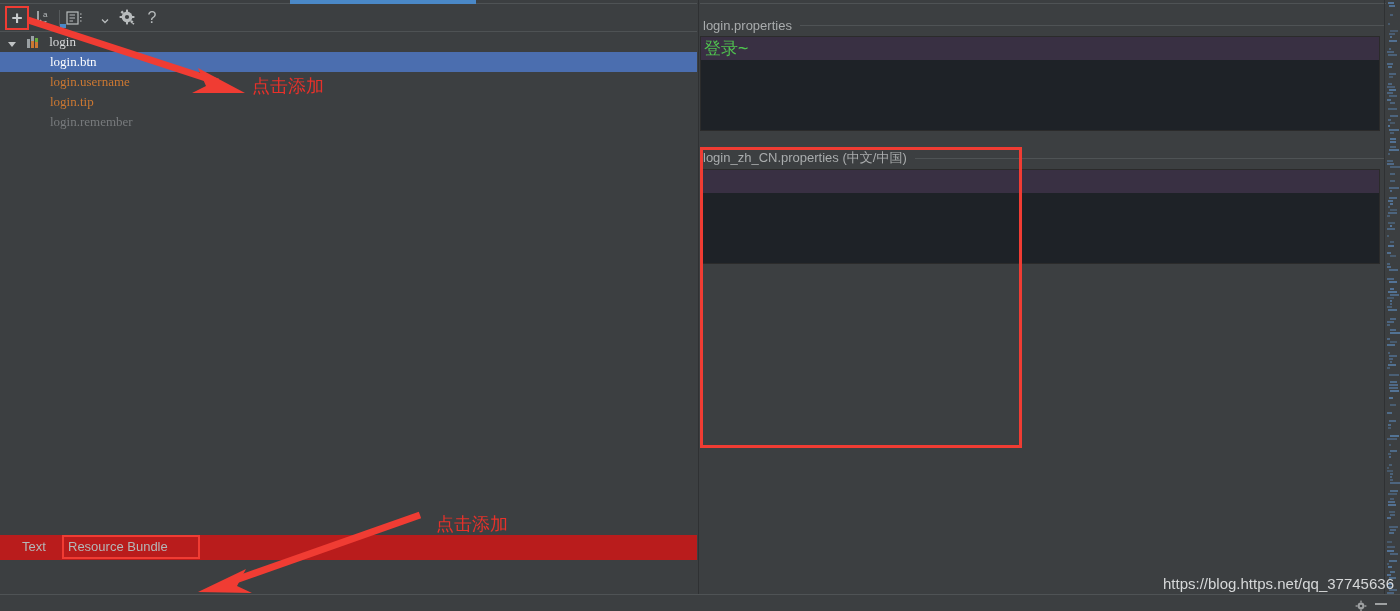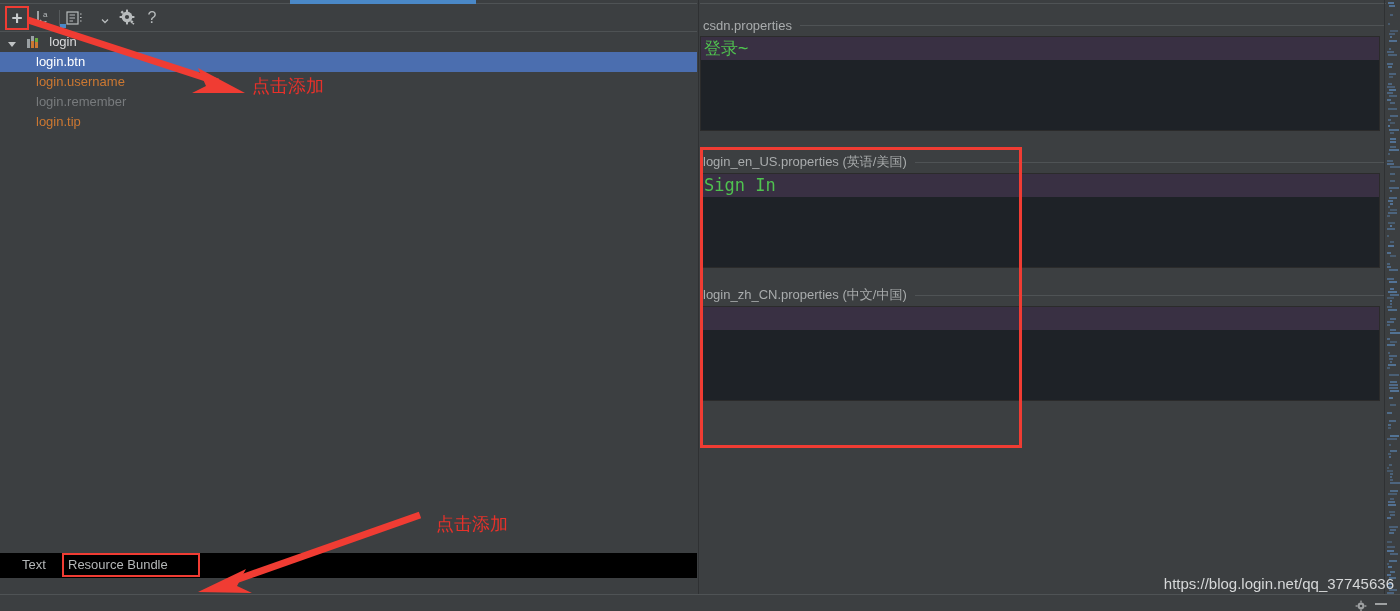--- a/index.html
+++ b/index.html
@@ -61,38 +61,38 @@
 
   
   .tree { position: relative; width: 697px; }
   .tree-row {
     position: relative; height: 20px; line-height: 20px;
     font-size: 13px; white-space: nowrap; padding-left: 6px;
   }
   .tree-row.root { color: #d9dadb; }
   .tree-row.selected { background: #4b6eaf; }
   .tree-row.selected .tree-label { color: #ffffff; }
-  .tree-label { display: inline-block; }
+  .tree-label { display: inline-block; font-family: Liberation Serif, serif; }
   .tree-label.key { color: #cc7832; }
   .tree-label.disabled { color: #787b7d; }
   .tree-label.white { color: #d9dadb; }
-  .indent1 { padding-left: 36px; }
+  .indent1 { padding-left: 50px; }
   .arrow-caret {
     display: inline-block; width: 12px; height: 12px; vertical-align: middle;
     margin-right: 4px; position: relative; top: -1px;
   }
   .bundle-icon {
     display: inline-block; width: 16px; height: 14px; vertical-align: middle;
     margin-right: 4px; position: relative; top: -1px;
   }
 
   
   .left-tabs {
-    position: absolute; left: 0; top: 553px; width: 697px; height: 25px;
-    background: #000000;
+    position: absolute; left: 0; top: 535px; width: 697px; height: 25px;
+    background: #b91c1c;
   }
   .tab-item {
     position: absolute; top: 4px; font-size: 13px; color: #b4b7b8;
   }
   .tab-text { left: 22px; }
   .tab-bundle { left: 68px; }
   .tab-bundle-box {
     position: absolute; left: 62px; top: 0px; width: 138px; height: 24px;
     border: 2px solid #f03c33;
   }
@@ -250,67 +250,54 @@
 
       <div class="tree-row selected indent1">
         <span class="tree-label">login.btn</span>
       </div>
 
       <div class="tree-row indent1">
         <span class="tree-label key">login.username</span>
       </div>
 
       <div class="tree-row indent1">
+        <span class="tree-label key">login.tip</span>
+      </div>
+
+      <div class="tree-row indent1">
         <span class="tree-label disabled">login.remember</span>
-      </div>
-
-      <div class="tree-row indent1">
-        <span class="tree-label key">login.tip</span>
       </div>
 
 
     </div>
   </div>
 
   <div class="left-tabs">
     <div class="tab-item tab-text">Text</div>
     <div class="tab-item tab-bundle">Resource Bundle</div>
     <div class="tab-bundle-box"></div>
   </div>
   <div class="tab-blue-dot"></div>
 
   <div class="v-divider"></div>
   <div class="v-divider-line"></div>
 
   <div class="right-panel">
 
     <div class="bundle-section" style="margin-top:10px;">
       <div class="section-title-row">
-        <span class="section-title">csdn.properties</span>
+        <span class="section-title">login.properties</span>
         <span class="section-rule"></span>
       </div>
       <div class="editor" style="height:95px;">
         <div class="editor-caretline"></div>
         <div class="editor-text">登录~</div>
       </div>
     </div>
 
-    <div class="bundle-section" style="margin-top:20px;">
-      <div class="section-title-row">
-        <span class="section-title">
-          <span>login_en_US.properties</span>
-          <span> (英语/美国)</span>
-        </span>
-        <span class="section-rule"></span>
-      </div>
-      <div class="editor" style="height:95px;">
-        <div class="editor-caretline"></div>
-        <div class="editor-text">Sign In</div>
-      </div>
-    </div>
 
     <div class="bundle-section" style="margin-top:16px;">
       <div class="section-title-row">
         <span class="section-title">
           <span>login_zh_CN.properties</span>
           <span> (中文/中国)</span>
         </span>
         <span class="section-rule"></span>
       </div>
       <div class="editor" style="height:95px;">
@@ -464,21 +451,21 @@
   </svg>
   <div class="ann-text" style="left:252px; top:74px;">点击添加</div>
 
   <svg class="arrow" style="left:190px; top:495px; width:260px; height:110px;">
     <path d="M230 20 L40 87" stroke="#f03c33" stroke-width="7" fill="none"></path>
     <path d="M8 97 L56 74 L47 91 L62 98 Z" fill="#f03c33"></path>
   </svg>
   <div class="ann-text" style="left:436px; top:512px;">点击添加</div>
 
   <div class="status-bar"></div>
-  <div class="watermark">https://blog.login.net/qq_37745636</div>
+  <div class="watermark">https://blog.https.net/qq_37745636</div>
   <div class="wm-gear">
     <svg width="12" height="12" viewBox="0 0 12 12">
       <circle cx="6" cy="6" r="3.4" fill="#9ea1a2"></circle>
       <circle cx="6" cy="6" r="1.3" fill="#3c3f41"></circle>
       <rect x="5.3" y="0.6" width="1.4" height="2" fill="#9ea1a2"></rect>
       <rect x="5.3" y="9.4" width="1.4" height="2" fill="#9ea1a2"></rect>
       <rect x="0.6" y="5.3" width="2" height="1.4" fill="#9ea1a2"></rect>
       <rect x="9.4" y="5.3" width="2" height="1.4" fill="#9ea1a2"></rect>
     </svg>
   </div>

